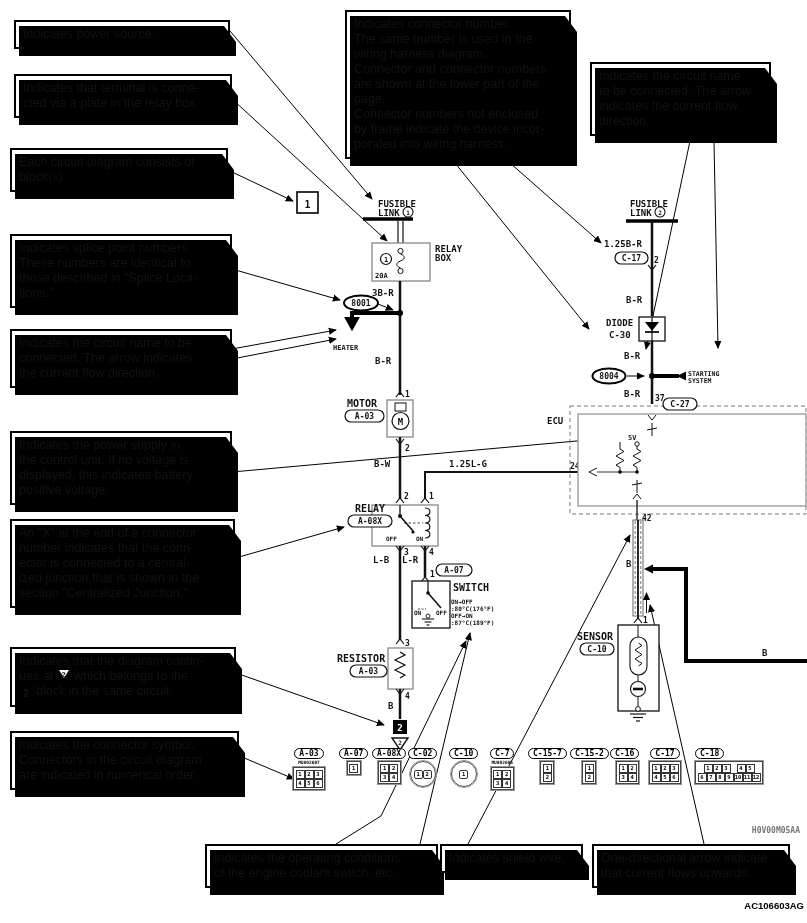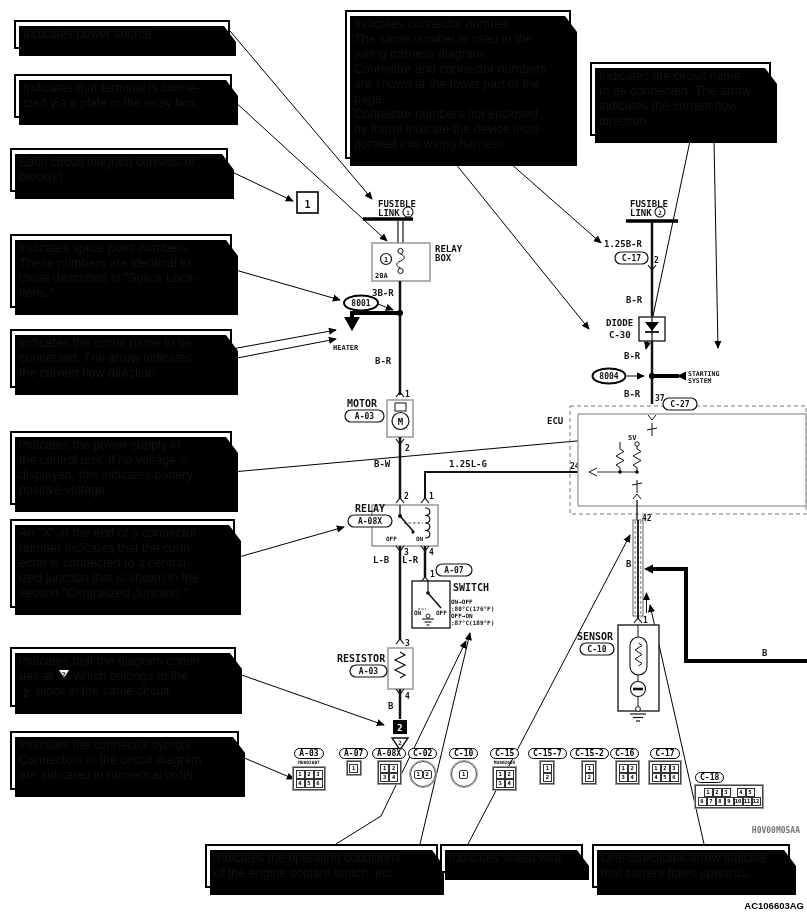--- a/index.html
+++ b/index.html
@@ -451,21 +451,21 @@
 <div class="conn" style="left:449px;">
   <div class="conn-oval">C-10</div>
 
   <div class="conn-box round">
         <div class="pin-row">
           <span class="pin">1</span>
         </div>
       </div>
 </div>
 <div class="conn" style="left:490px;">
-  <div class="conn-oval">C-15</div>
+  <div class="conn-oval">C-7</div>
   <div class="conn-part">MU802605</div>
   <div class="conn-box">
         <div class="pin-row">
           <span class="pin">1</span>
           <span class="pin">2</span>
         </div>
         <div class="pin-row">
           <span class="pin">3</span>
           <span class="pin">4</span>
         </div>
@@ -518,21 +518,21 @@
           <span class="pin">2</span>
           <span class="pin">3</span>
         </div>
         <div class="pin-row">
           <span class="pin">4</span>
           <span class="pin">5</span>
           <span class="pin">6</span>
         </div>
       </div>
 </div>
-<div class="conn" style="left:695px; align-items:flex-start;margin-top:24px;">
+<div class="conn" style="left:695px; align-items:flex-start;">
   <div class="conn-oval">C-18</div>
 
   <div class="conn-box">
         <div class="pin-row">
           <span class="pin">1</span>
           <span class="pin">2</span>
           <span class="pin">3</span>
           <span class="pin-gap"></span>
           <span class="pin">4</span>
           <span class="pin">5</span>

